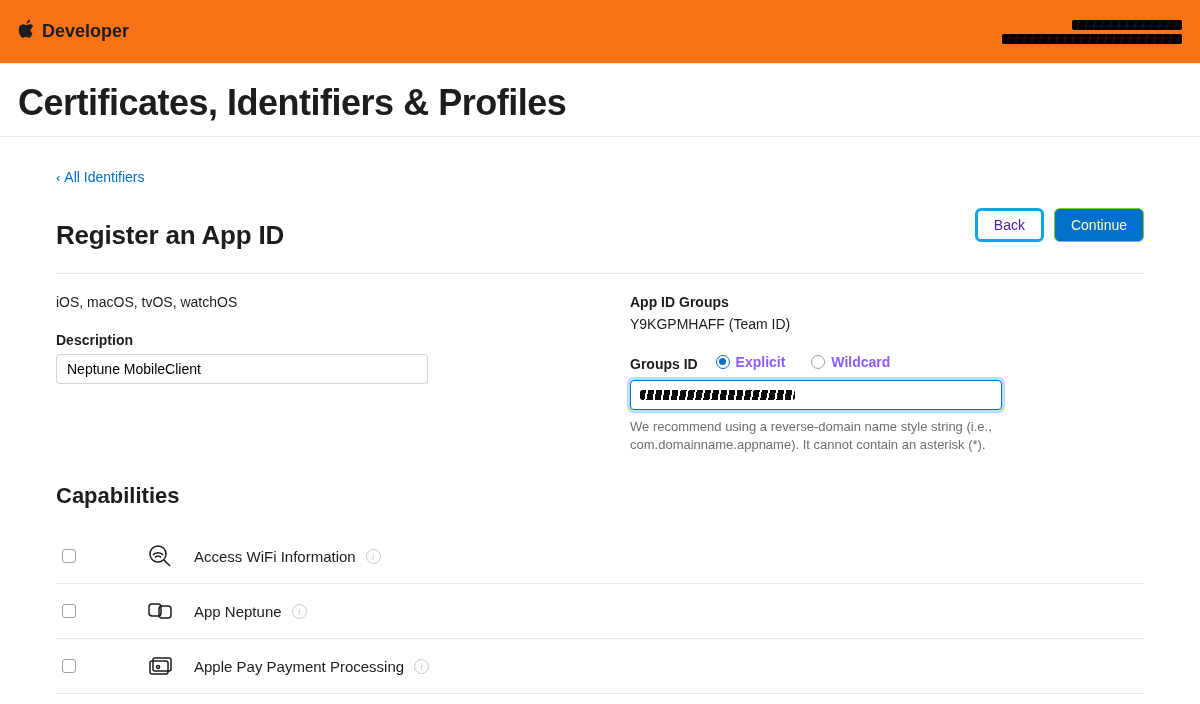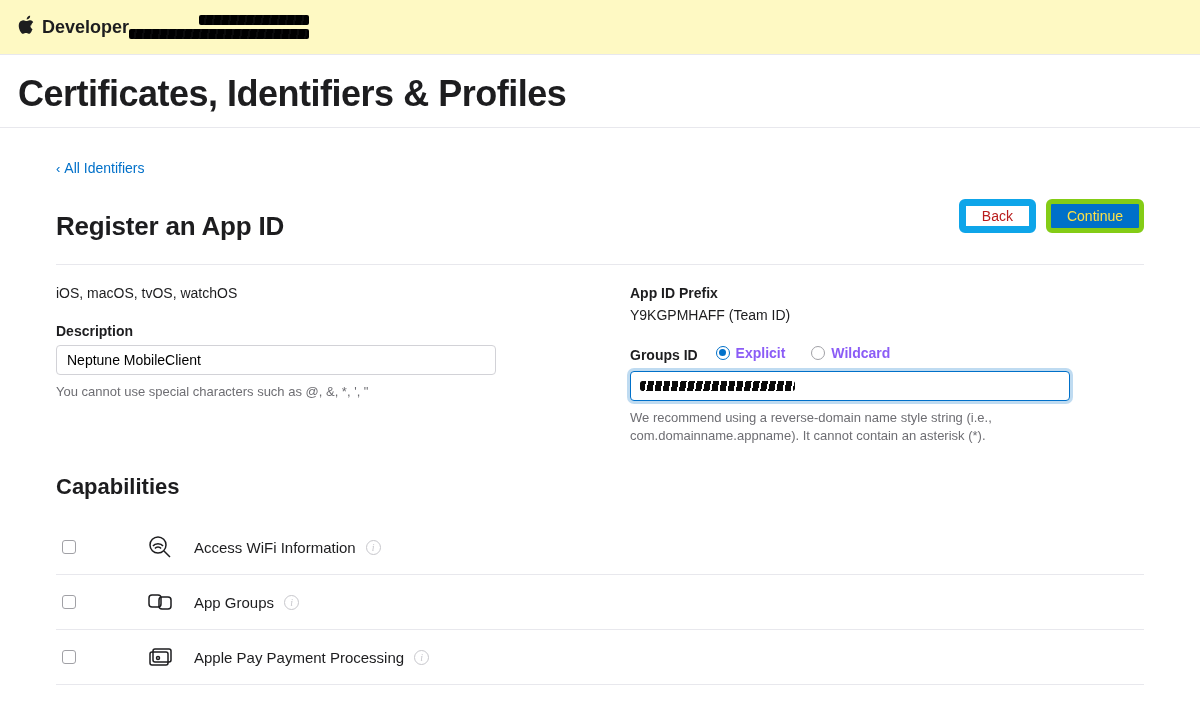--- a/index.html
+++ b/index.html
@@ -8,27 +8,27 @@
     height: 704px;
     font-family: -apple-system, BlinkMacSystemFont, "SF Pro Text",
                  "Helvetica Neue", Arial, sans-serif;
     color: #1d1d1f;
     background: #fff;
     overflow: hidden;
   }
 
   
   .topbar {
-    height: 55px;
+    height: 64px;
     width: 100%;
-    background: #fef9c3;
+    background: #f97316;
     border-bottom: 1px solid #e8e8ed;
     display: flex;
     align-items: center;
-    justify-content: flex-start;
+    justify-content: space-between;
     padding: 0 18px 0 18px;
   }
   .brand {
     display: flex;
     align-items: center;
     gap: 8px;
     font-size: 18px;
     font-weight: 600;
   }
   .brand svg { width: 16px; height: 20px; fill:#1d1d1f; }
@@ -74,34 +74,34 @@
     border-bottom: 1px solid #e8e8ed;
     margin-bottom: 20px;
   }
   .sub-title { font-size: 26px; font-weight:700; letter-spacing:-0.2px;margin-top:20px;}
   .btn-row { display:flex; gap:10px; }
   .btn {
     height:34px; padding: 0 16px; border-radius:6px; font-size:14px;
     display:inline-flex; align-items:center; justify-content:center;
     cursor:pointer; font-weight:400;
   }
-  .btn-secondary { border:7px solid #0ea5e9; color:#b91c1c; background:#fff;align-items:center;}
-  .btn-primary   { border:5px solid #84cc16; background:#0070c9; color:#fde047;}
+  .btn-secondary { border:3px solid #0ea5e9; color:#4c1d95; background:#fff;align-items:center;}
+  .btn-primary   { border:1px solid #84cc16; background:#0070c9; color:#fef9c3;}
 
   
   .form-grid {
     display:grid;
     grid-template-columns: 1fr 1fr;
     column-gap: 60px;
   }
   .field-label { font-size:14px; font-weight:600; margin-bottom:6px; }
   .field-value { font-size:14px; color:#1d1d1f; margin-bottom:22px; }
   .field-help  { font-size:13px; color:#6e6e73; line-height:1.45; margin-top:8px; max-width: 440px;}
   .text-input {
-    width: 440px; max-width:100%;
+    width: 372px; max-width:100%;
     height: 30px;
     border: 1px solid #d2d2d7;
     border-radius: 4px;
     padding: 0 10px;
     font-size: 14px;
     background:#fff;
   }
   .text-input.focused {
     border-color:#0070c9;
     box-shadow: 0 0 0 3px rgba(0,112,201,.25);
@@ -201,25 +201,24 @@
   </div>
 
   
   <div class="form-grid">
 
     <div>
       <div class="field-value">iOS, macOS, tvOS, watchOS</div>
 
       <div class="field-label">Description</div>
       <input class="text-input" type="text" value="Neptune MobileClient" style="">
-      <div class="field-help">You cannot use special characters such as @, &amp;, *, ', "</div>
     </div>
 
     <div>
-      <div class="field-label">App ID Prefix</div>
+      <div class="field-label">App ID Groups</div>
       <div class="field-value">Y9KGPMHAFF (Team ID)</div>
 
       <div class="field-label bundle-row">
         <span>Groups ID</span>
         <span class="radio-row">
           <span class="radio selected">
             <span class="dot"></span>
             <span>Explicit</span>
           </span>
           <span class="radio">
@@ -265,21 +264,21 @@
       <div>
           <div class="cap-check"></div>
         </div>
       <div class="cap-icon">
         <svg viewBox="0 0 26 26">
             <rect x="2" y="6" width="12" height="12" rx="3"></rect>
             <rect x="12" y="8" width="12" height="12" rx="3"></rect>
           </svg>
       </div>
       <div class="cap-name">
-        <span>App Groups</span>
+        <span>App Neptune</span>
         <span class="info">i</span>
       </div>
     </div>
 
     <div class="cap-row">
       <div>
           <div class="cap-check"></div>
         </div>
       <div class="cap-icon">
         <svg viewBox="0 0 26 26">

